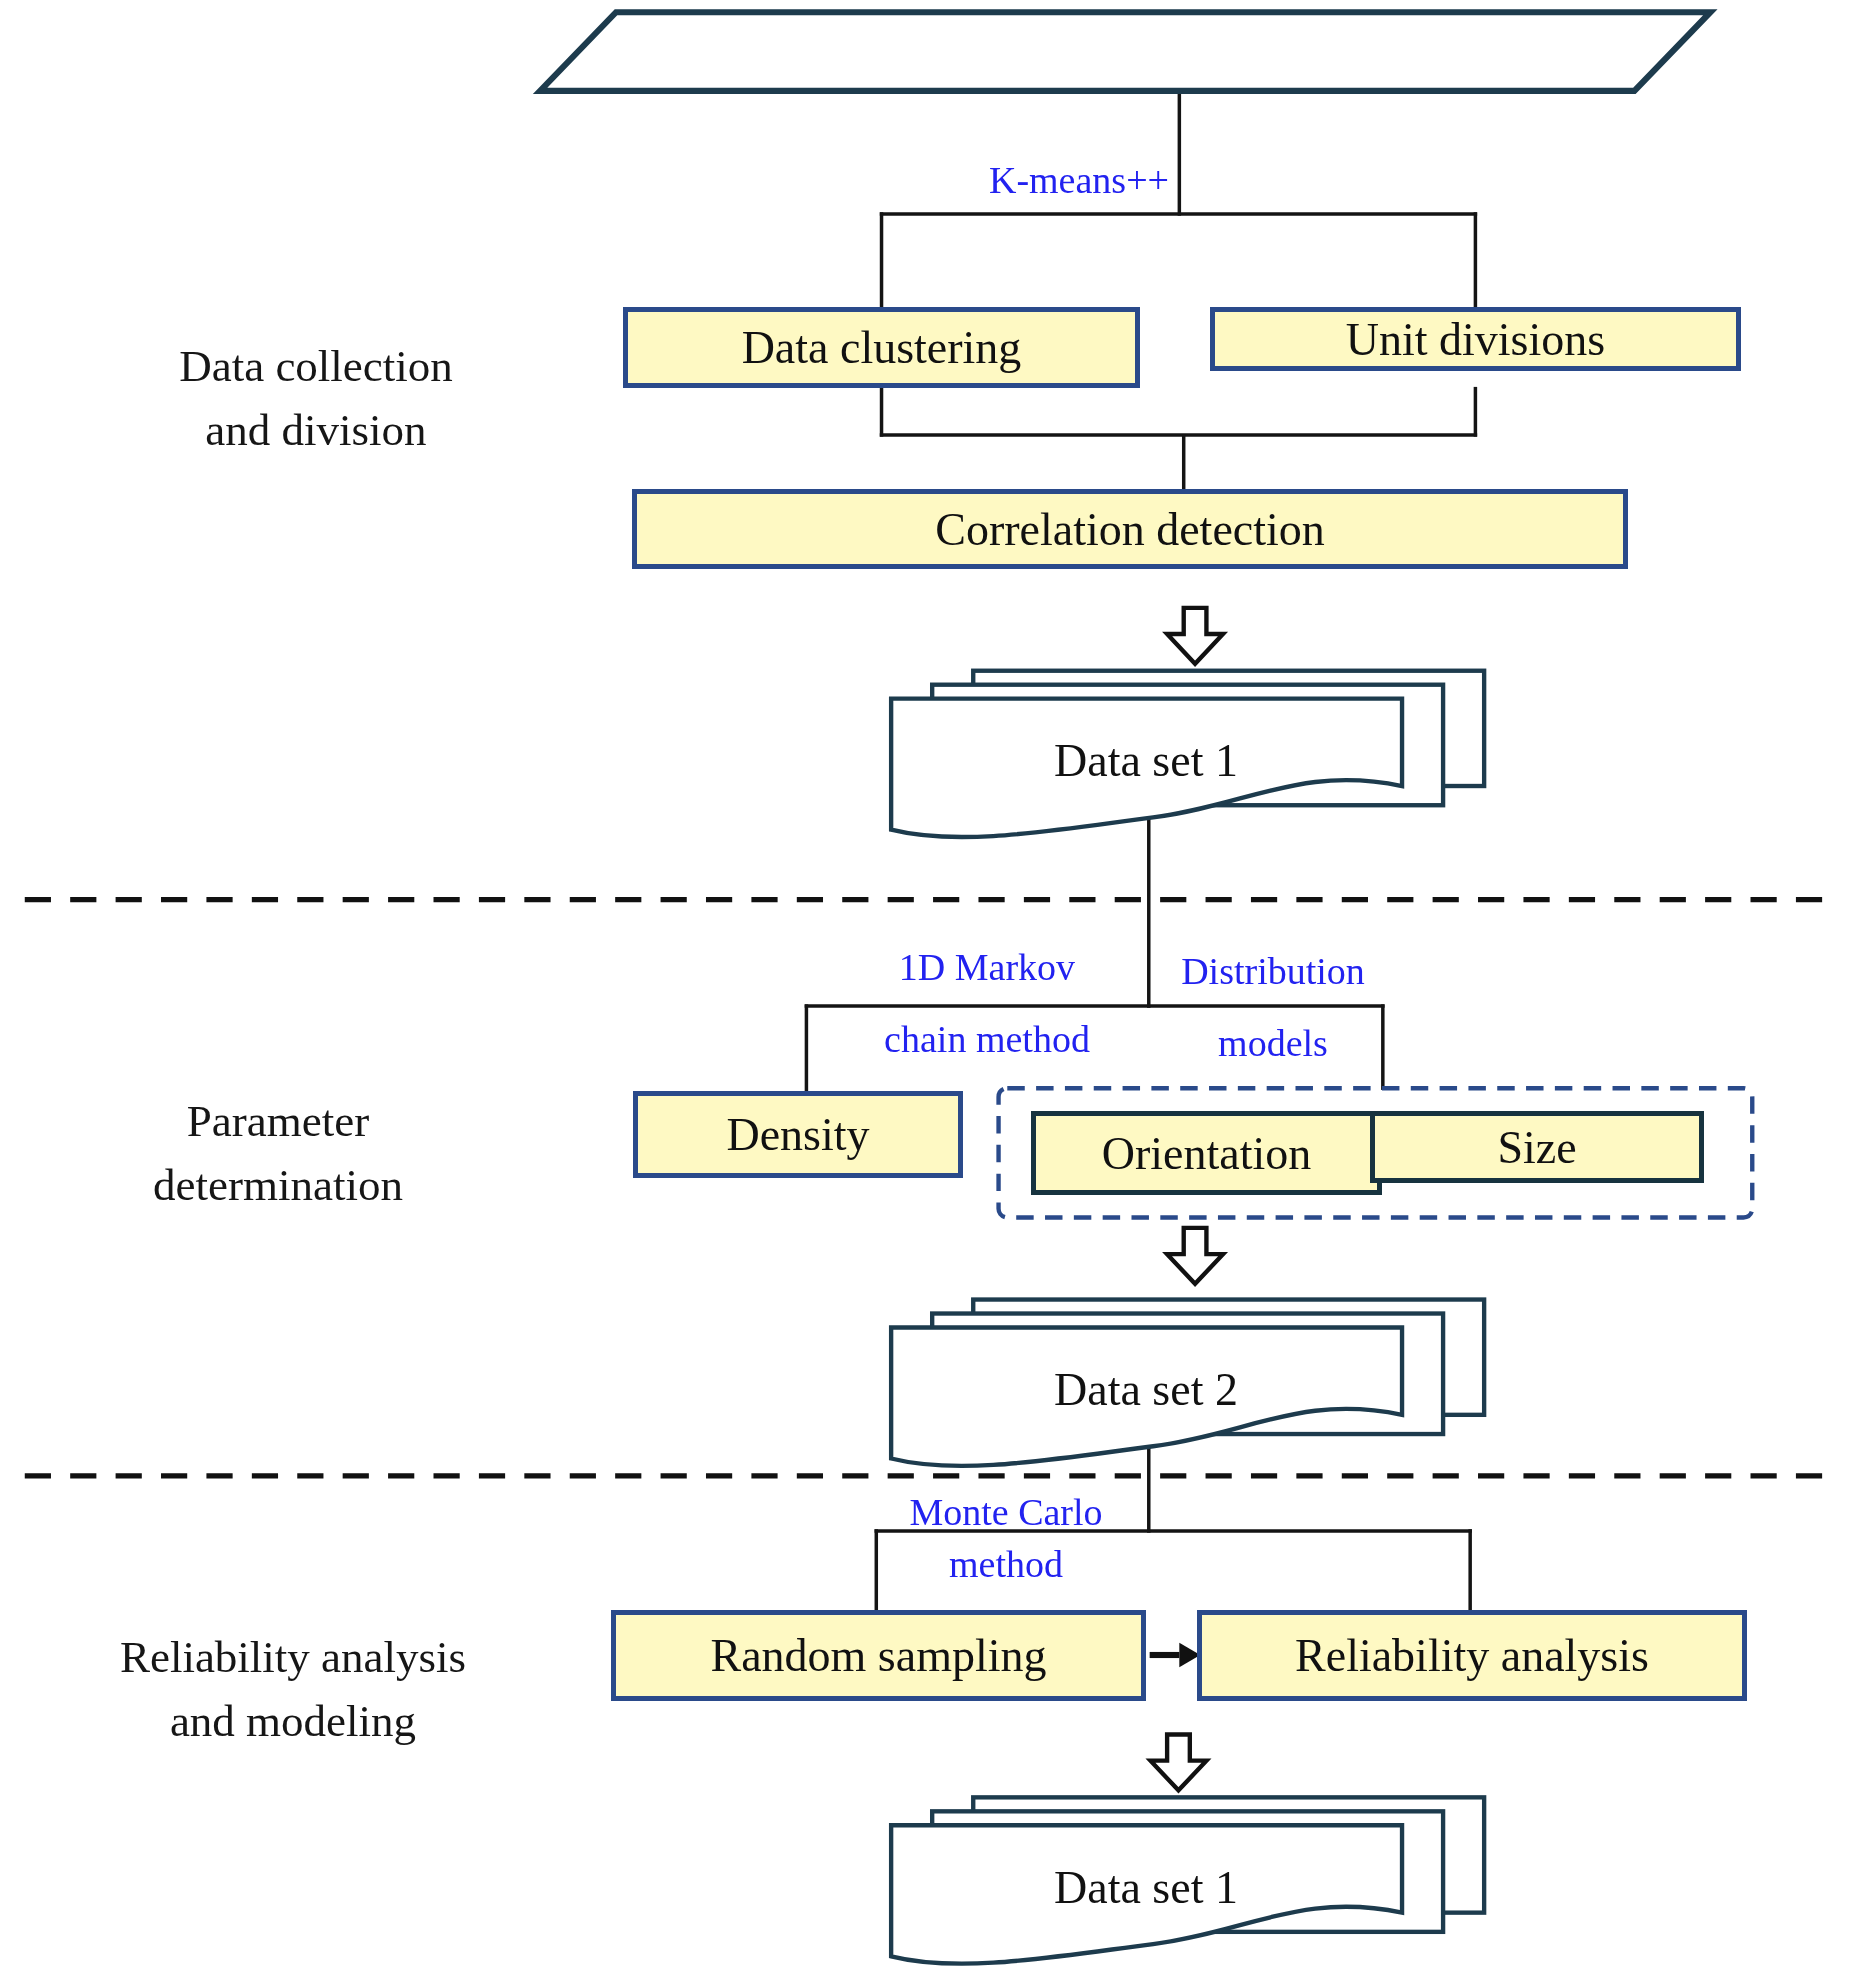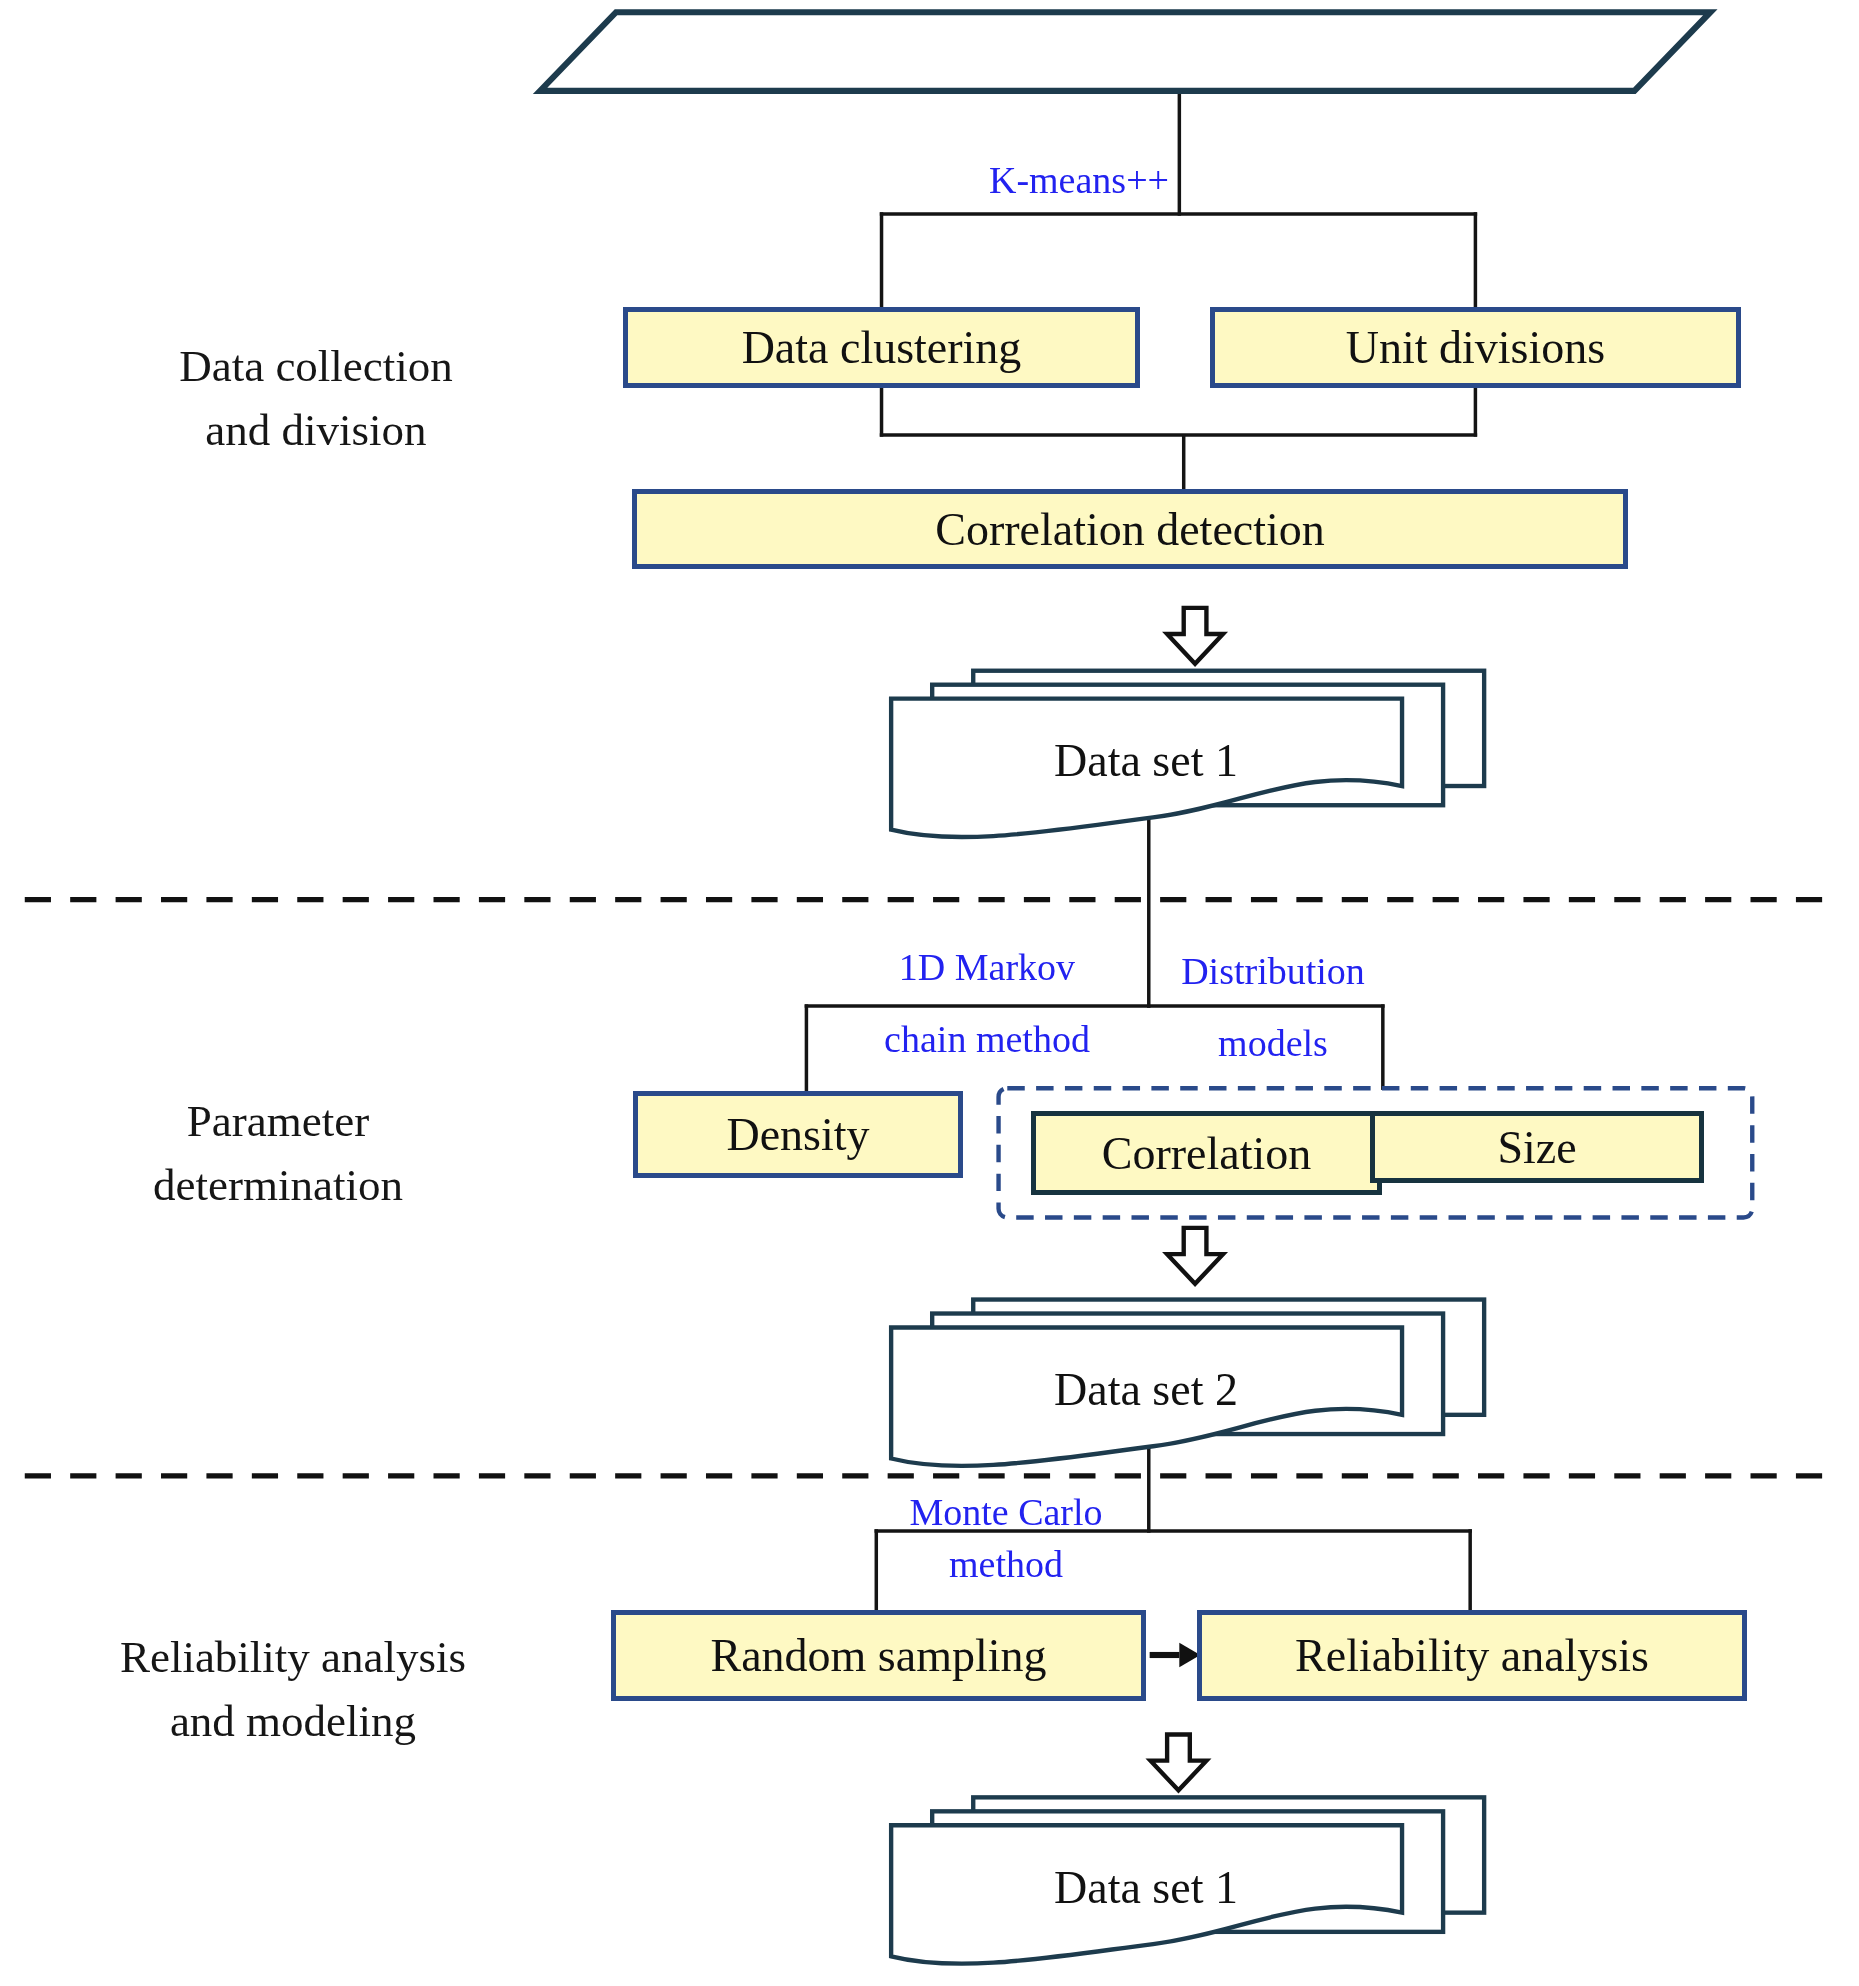--- a/index.html
+++ b/index.html
@@ -124,25 +124,25 @@
     <span>Distribution</span><br>
     <span>models</span>
   </div>
 
   <div class="mlabel" style="left:1006px; top:1487px; line-height:1.36">
     <span>Monte Carlo</span><br>
     <span>method</span>
   </div>
 
   <div class="box" style="left:623px; top:307px; width:517px; height:81px">Data clustering</div>
-  <div class="box" style="left:1210px; top:307px; width:531px; height:81px">Unit divisions</div>
+  <div class="box" style="left:1210px; top:307px; width:531px; height:64px">Unit divisions</div>
   <div class="box" style="left:632px; top:489px; width:996px; height:80px">Correlation detection</div>
 
   <div class="box" style="left:633px; top:1091px; width:330px; height:87px">Density</div>
-  <div class="box slate" style="left:1031px; top:1111px; width:351px; height:84px">Correlation</div>
+  <div class="box slate" style="left:1031px; top:1111px; width:351px; height:84px">Orientation</div>
   <div class="box slate" style="left:1370px; top:1111px; width:334px; height:72px">Size</div>
 
   <div class="box" style="left:611px; top:1610px; width:535px; height:91px">Random sampling</div>
   <div class="box" style="left:1197px; top:1610px; width:550px; height:91px">Reliability analysis</div>
 
   <div class="doctext" style="left:1146px; top:760px">Data set 1</div>
   <div class="doctext" style="left:1146px; top:1389px">Data set 2</div>
   <div class="doctext" style="left:1146px; top:1887px">Data set 1</div>
 
 </div>

